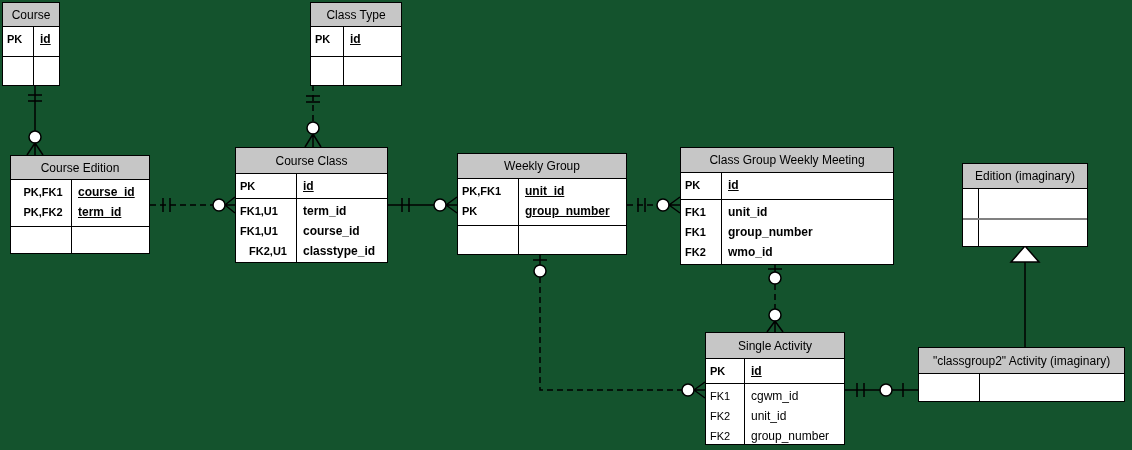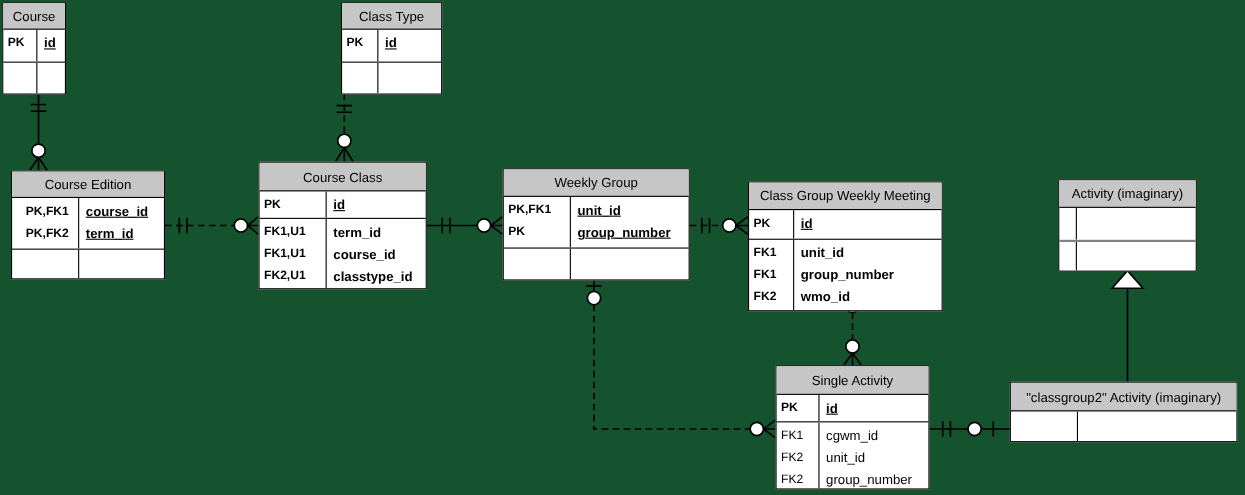--- a/index.html
+++ b/index.html
@@ -152,21 +152,21 @@
         <div class="keyline" style="left: 60px;"></div>
         <div class="row">
           <span class="kcell b" style="width: 60px;">FK1,U1</span>
           <span class="acell b">term_id</span>
         </div>
         <div class="row">
           <span class="kcell b" style="width: 60px;">FK1,U1</span>
           <span class="acell b">course_id</span>
         </div>
         <div class="row">
-          <span class="kcell b" style="width: 60px;">FK2,U1</span>
+          <span class="kcell b" style="width: 60px; text-align: center;">FK2,U1</span>
           <span class="acell b">classtype_id</span>
         </div>
       </div>
     </div>
   <div class="entity" style="left: 457px; top: 153px; width: 170px;">
       <div class="entity-header" style="height: 25px;">Weekly Group</div>
       <div class="compartment" style="height: 46px;">
         <div class="keyline" style="left: 60px;"></div>
         <div class="row">
           <span class="kcell b" style="width: 60px;">PK,FK1</span>
@@ -174,21 +174,21 @@
         </div>
         <div class="row">
           <span class="kcell b" style="width: 60px;">PK</span>
           <span class="acell b u">group_number</span>
         </div>
       </div>
       <div class="compartment" style="height: 29px;">
         <div class="keyline" style="left: 60px;"></div>
       </div>
     </div>
-  <div class="entity" style="left: 680px; top: 165px; width: 177px;">
+  <div class="entity" style="left: 680px; top: 147px; width: 214px;">
       <div class="entity-header" style="height: 25px;">Class Group Weekly Meeting</div>
       <div class="compartment" style="height: 26px;">
         <div class="keyline" style="left: 40px;"></div>
         <div class="row">
           <span class="kcell b" style="width: 40px;">PK</span>
           <span class="acell b u">id</span>
         </div>
       </div>
       <div class="compartment" style="height: 65px;">
         <div class="keyline" style="left: 40px;"></div>
@@ -200,21 +200,21 @@
           <span class="kcell b" style="width: 40px;">FK1</span>
           <span class="acell b">group_number</span>
         </div>
         <div class="row">
           <span class="kcell b" style="width: 40px;">FK2</span>
           <span class="acell b">wmo_id</span>
         </div>
       </div>
     </div>
   <div class="entity" style="left: 962px; top: 163px; width: 126px;">
-      <div class="entity-header" style="height: 25px;">Activity (imaginary)</div>
+      <div class="entity-header" style="height: 25px;">Edition (imaginary)</div>
       <div class="compartment" style="height: 29px;">
         <div class="keyline" style="left: 15px;"></div>
       </div>
       <div class="compartment thick" style="height: 28px;">
         <div class="keyline" style="left: 15px;"></div>
       </div>
     </div>
   <div class="entity" style="left: 705px; top: 332px; width: 140px;">
       <div class="entity-header" style="height: 26px;">Single Activity</div>
       <div class="compartment" style="height: 24px;">

